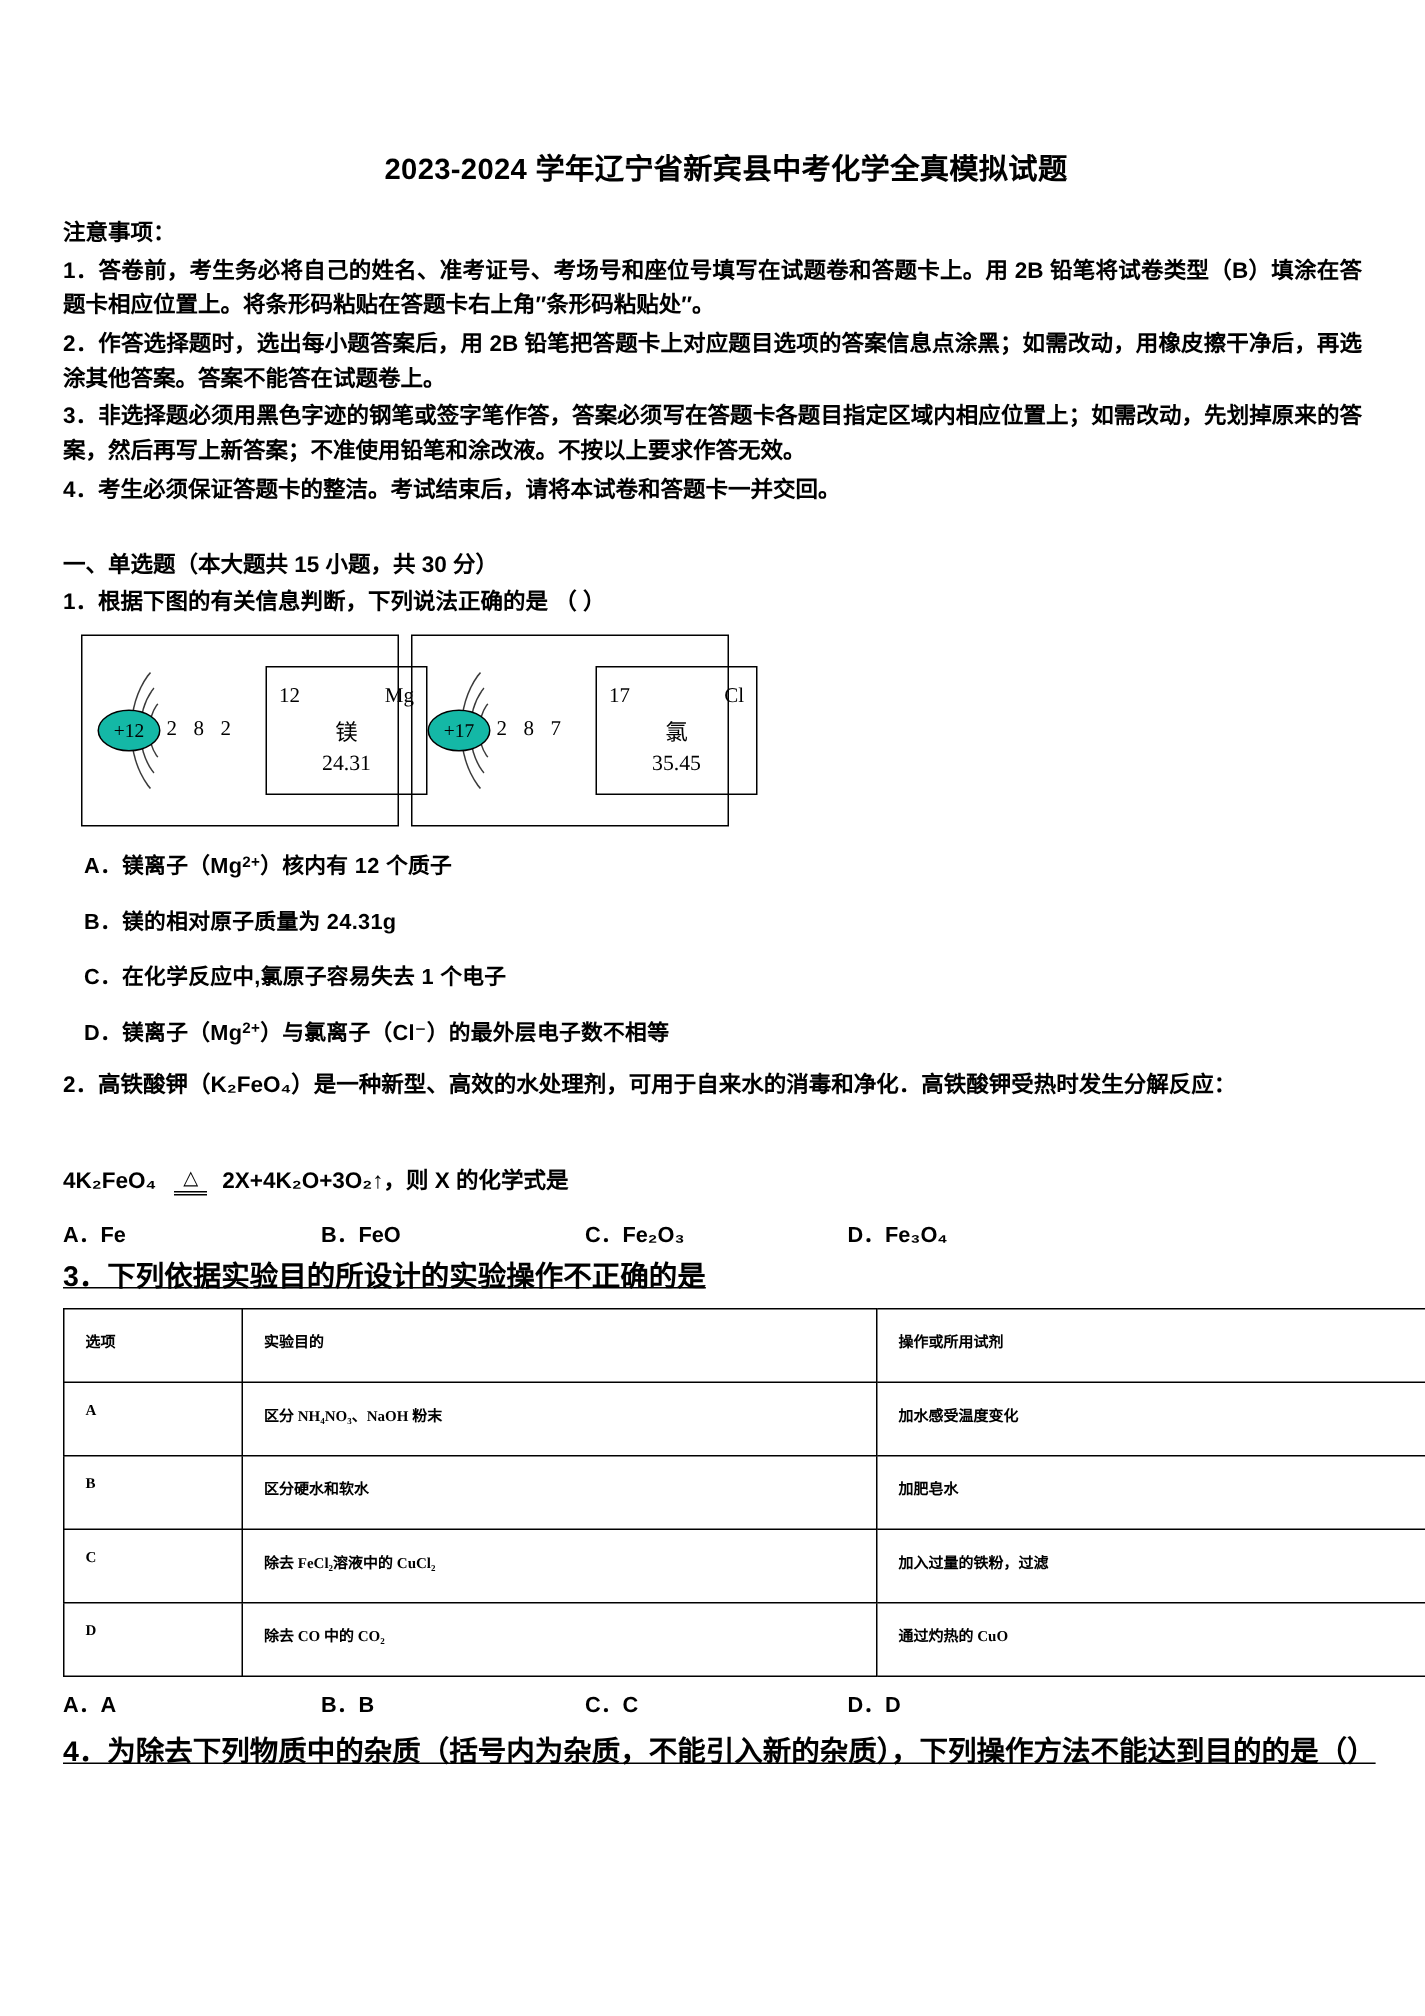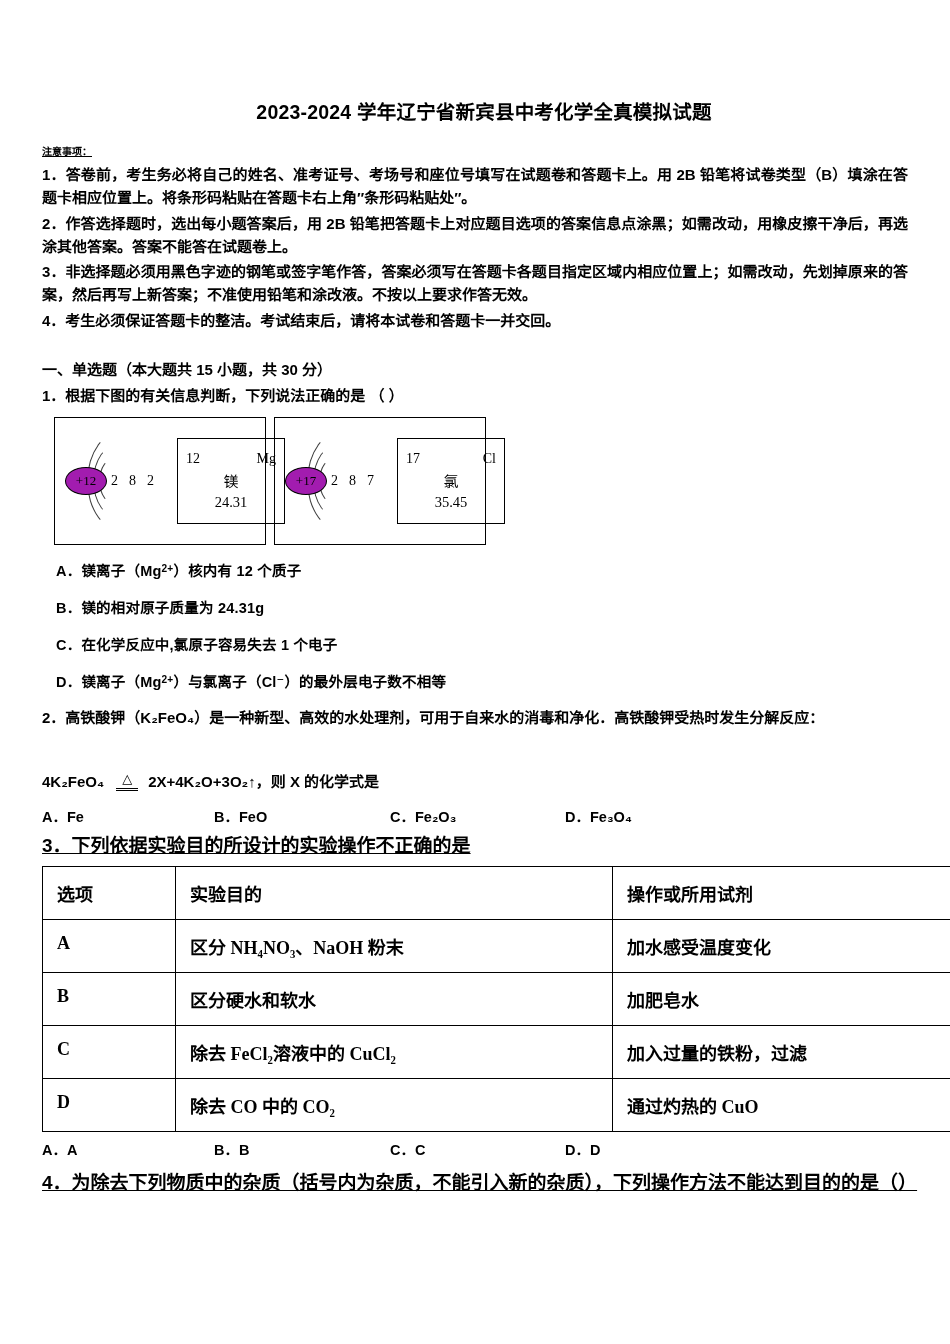--- a/index.html
+++ b/index.html
@@ -27,23 +27,22 @@
     font-weight: bold;
     font-size: 19.5px;
     text-align: center;
     letter-spacing: 0.2px;
     margin: 0 0 18px 0;
     padding-left: 18px;
   }
   .notice-head {
     font-family: "Liberation Sans", "DejaVu Sans", sans-serif;
     font-weight: bold;
-    font-size: 10px;
+    font-size: 15px;
     margin: 0 0 5px 0;
-    text-decoration: underline;
   }
   .notice-item {
     font-family: "Liberation Sans", "DejaVu Sans", sans-serif;
     font-size: 15px;
     font-weight: bold;
     line-height: 1.55;
     margin: 0 0 2px 0;
     text-align: justify;
     text-justify: inter-ideograph;
   }
@@ -91,21 +90,21 @@
     width: 40px;
     height: 26px;
     border: 1.4px solid #000;
     border-radius: 50%;
     font-size: 13px;
     font-family: "Liberation Serif", serif;
     display: flex;
     align-items: center;
     justify-content: center;
     flex: none;
-    background: #a21caf;
+    background: #14b8a6;
     position: relative;
     z-index: 3;
   }
   .shell-wrap {
     position: relative;
     width: 62px;
     height: 112px;
     flex: none;
     margin-left: -2px;
   }
@@ -219,22 +218,22 @@
   table.exp-table {
     border-collapse: collapse;
     width: 866px;
     margin: 6px 0 0 0;
     table-layout: fixed;
   }
   table.exp-table td {
     border: 1.4px solid #000;
     font-family: "Liberation Serif", "DejaVu Serif", serif;
     font-weight: bold;
-    font-size: 18px;
-    padding: 13px 22px 13px 14px;
+    font-size: 10px;
+    padding: 13px 8px 13px 14px;
     vertical-align: top;
     height: 22px;
   }
   .col-a { width: 96px; }
   .col-b { width: 400px; }
   .col-c { width: 370px; }
 </style>
 </head>
 <body>
 

